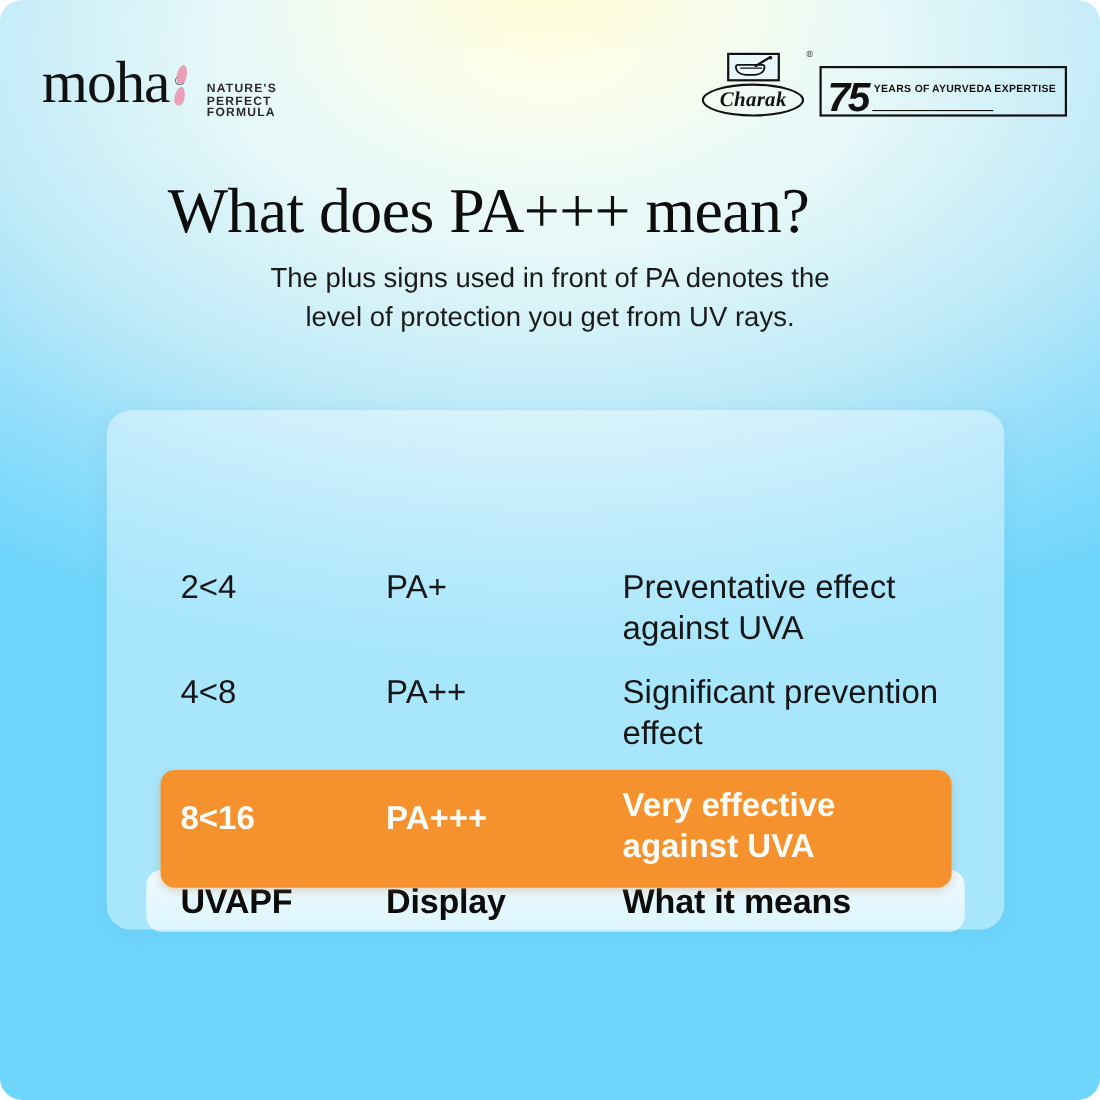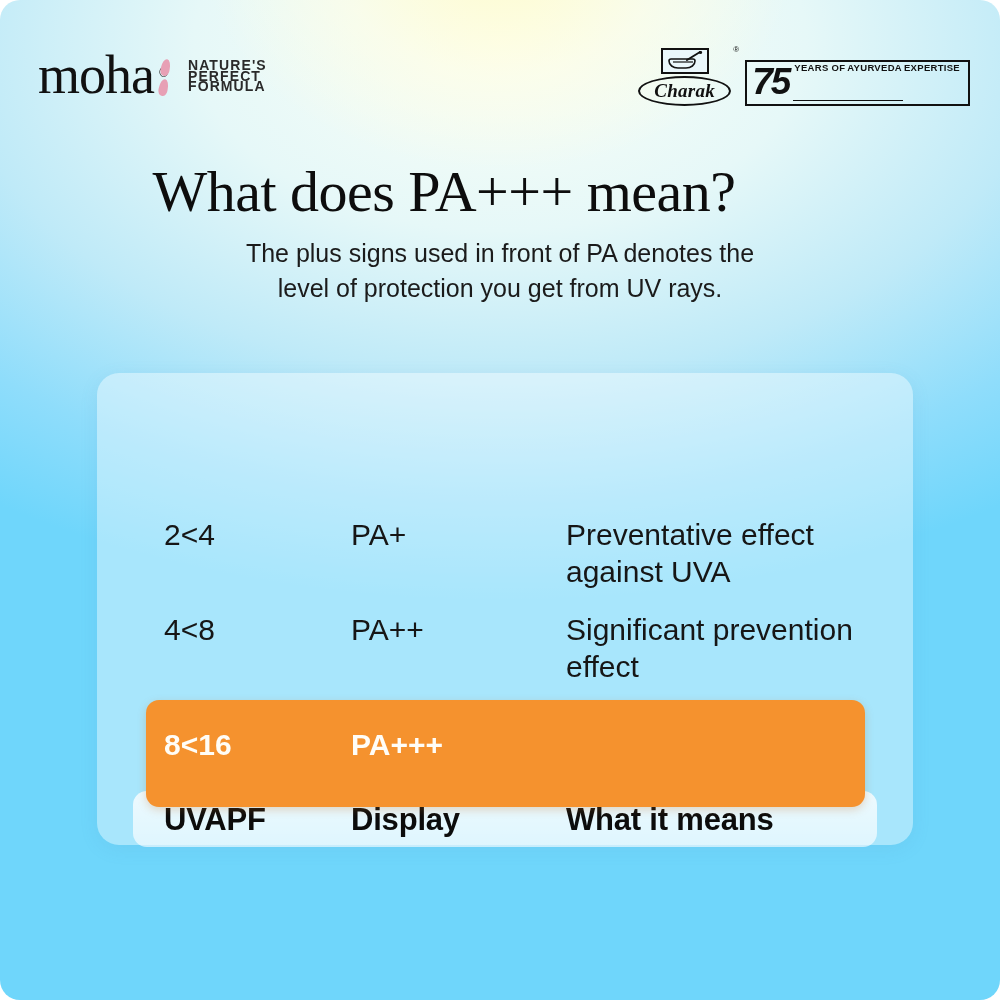--- a/index.html
+++ b/index.html
@@ -39,22 +39,22 @@
   }
   .moha-petals { position:relative; width:16px; height:50px; margin-left:4px; }
   .petal {
     position:absolute; width:9px; height:17px; background:#e7a0b5;
     border-radius:60% 60% 55% 55% / 70% 70% 40% 40%;
     transform:rotate(12deg);
   }
   .petal.p1 { top:11px; left:3px; }
   .petal.p2 { top:31px; left:1px; }
   .moha-tag {
-    margin-left:14px; margin-top:12px;
-    font-size:14px; line-height:10.5px; font-weight:bold;
+    margin-left:14px; margin-top:28px;
+    font-size:11px; line-height:10.5px; font-weight:bold;
     letter-spacing:1.1px; color:#2a2a2a; text-transform:uppercase;
   }
 
   
   #badges { position:absolute; right:30px; top:48px; display:flex; align-items:flex-end; gap:14px; }
 
   #charak-badge { position:relative; display:flex; flex-direction:column; align-items:center; }
   .mortar-box {
     width:48px; height:26px; border:2px solid #111; background:#eaf7fb;
     display:flex; align-items:center; justify-content:center; margin-bottom:2px;
@@ -64,21 +64,21 @@
     border:2.5px solid #111; border-radius:50%/50%;
     padding:3px 14px; background:transparent;
   }
   .charak-name {
     font-family:"Liberation Serif", serif; font-weight:bold; font-style:italic;
     font-size:19px; line-height:20px; color:#111; letter-spacing:0.3px;
   }
 
   #years-badge {
     border:2.5px solid #111; display:flex; align-items:stretch;
-    padding:0 7px 3px 5px; background:transparent; height:46px;
+    padding:14px 7px 3px 5px; background:transparent; height:46px;
   }
   .years-num {
     font-family:"Liberation Sans", sans-serif; font-weight:bold;
     font-size:37px; line-height:38px; color:#111; letter-spacing:-2px;
     align-self:center; font-style:italic;
   }
   .years-lines {
     display:flex; flex-direction:row; justify-content:center;
     margin-left:4px; gap:0px;
   }
@@ -221,18 +221,19 @@
 
       <div class="data-row" id="row-2">
         <span class="cell v-uvapf">4&lt;8</span>
         <span class="cell v-display">PA++</span>
         <span class="cell v-means">Significant prevention effect</span>
       </div>
 
       <div id="row-3">
         <span class="cell v-uvapf">8&lt;16</span>
         <span class="cell v-display">PA+++</span>
+        <span class="cell v-means">Very effective against UVA</span>
       </div>
 
     </div>
   </div>
 
 </div>
 
 </body></html>

